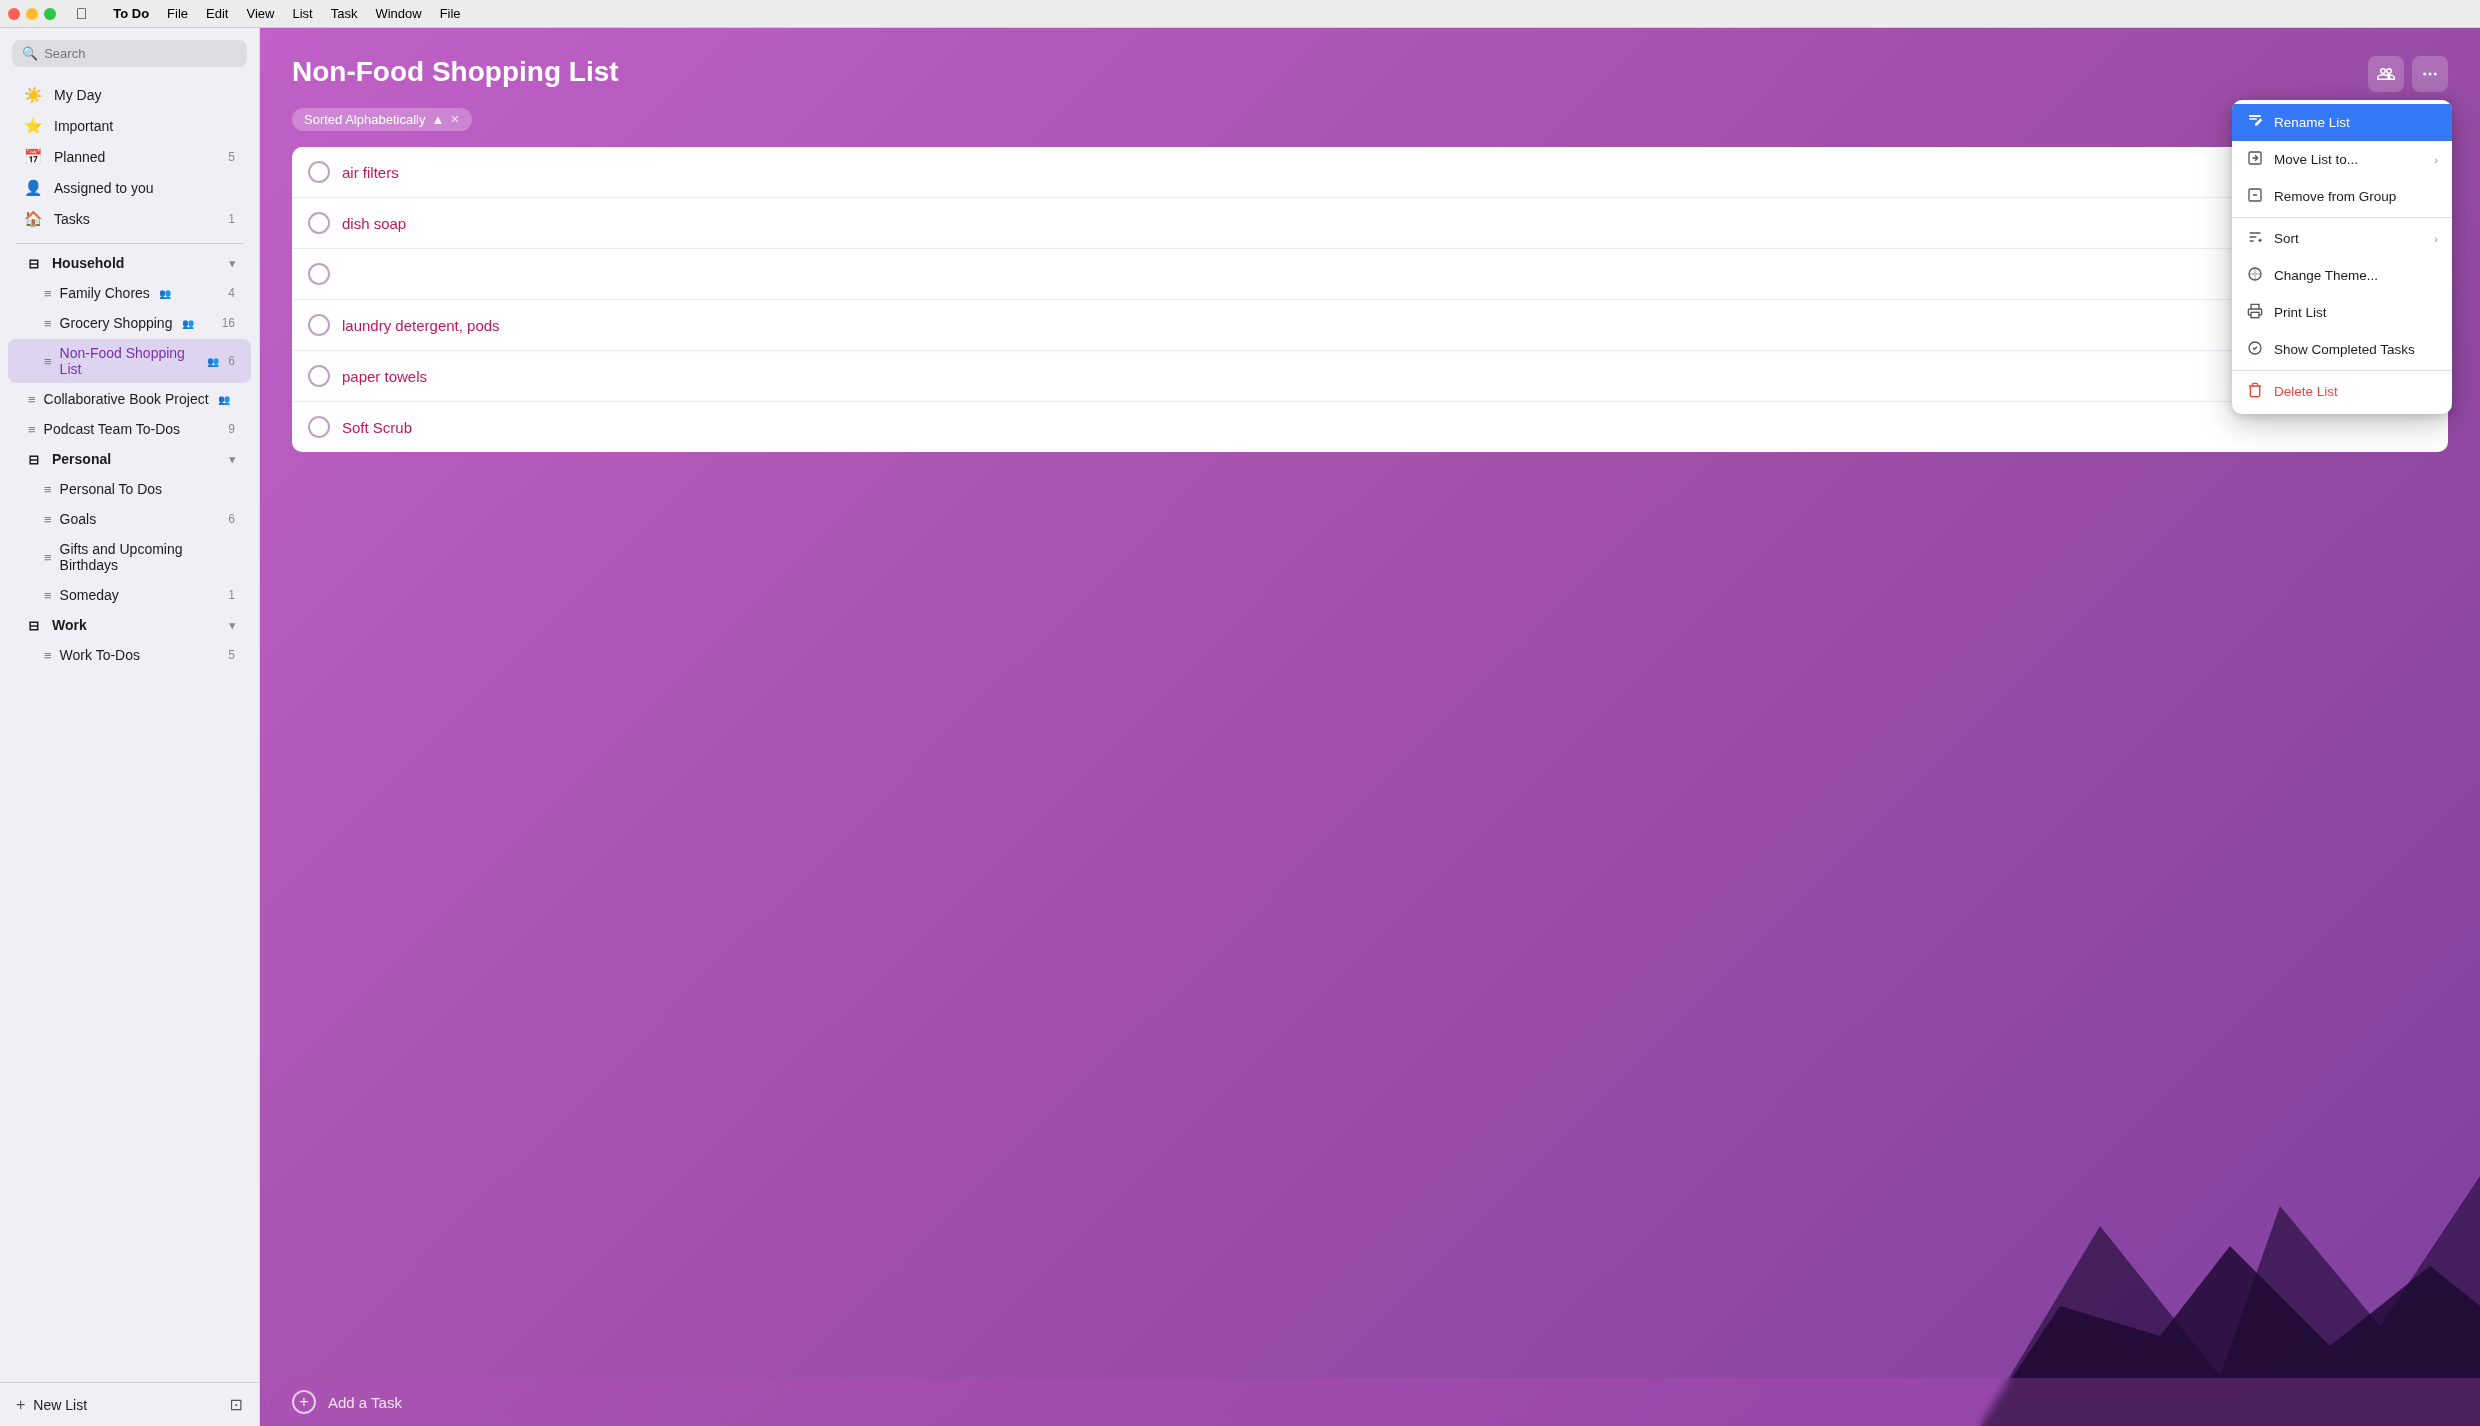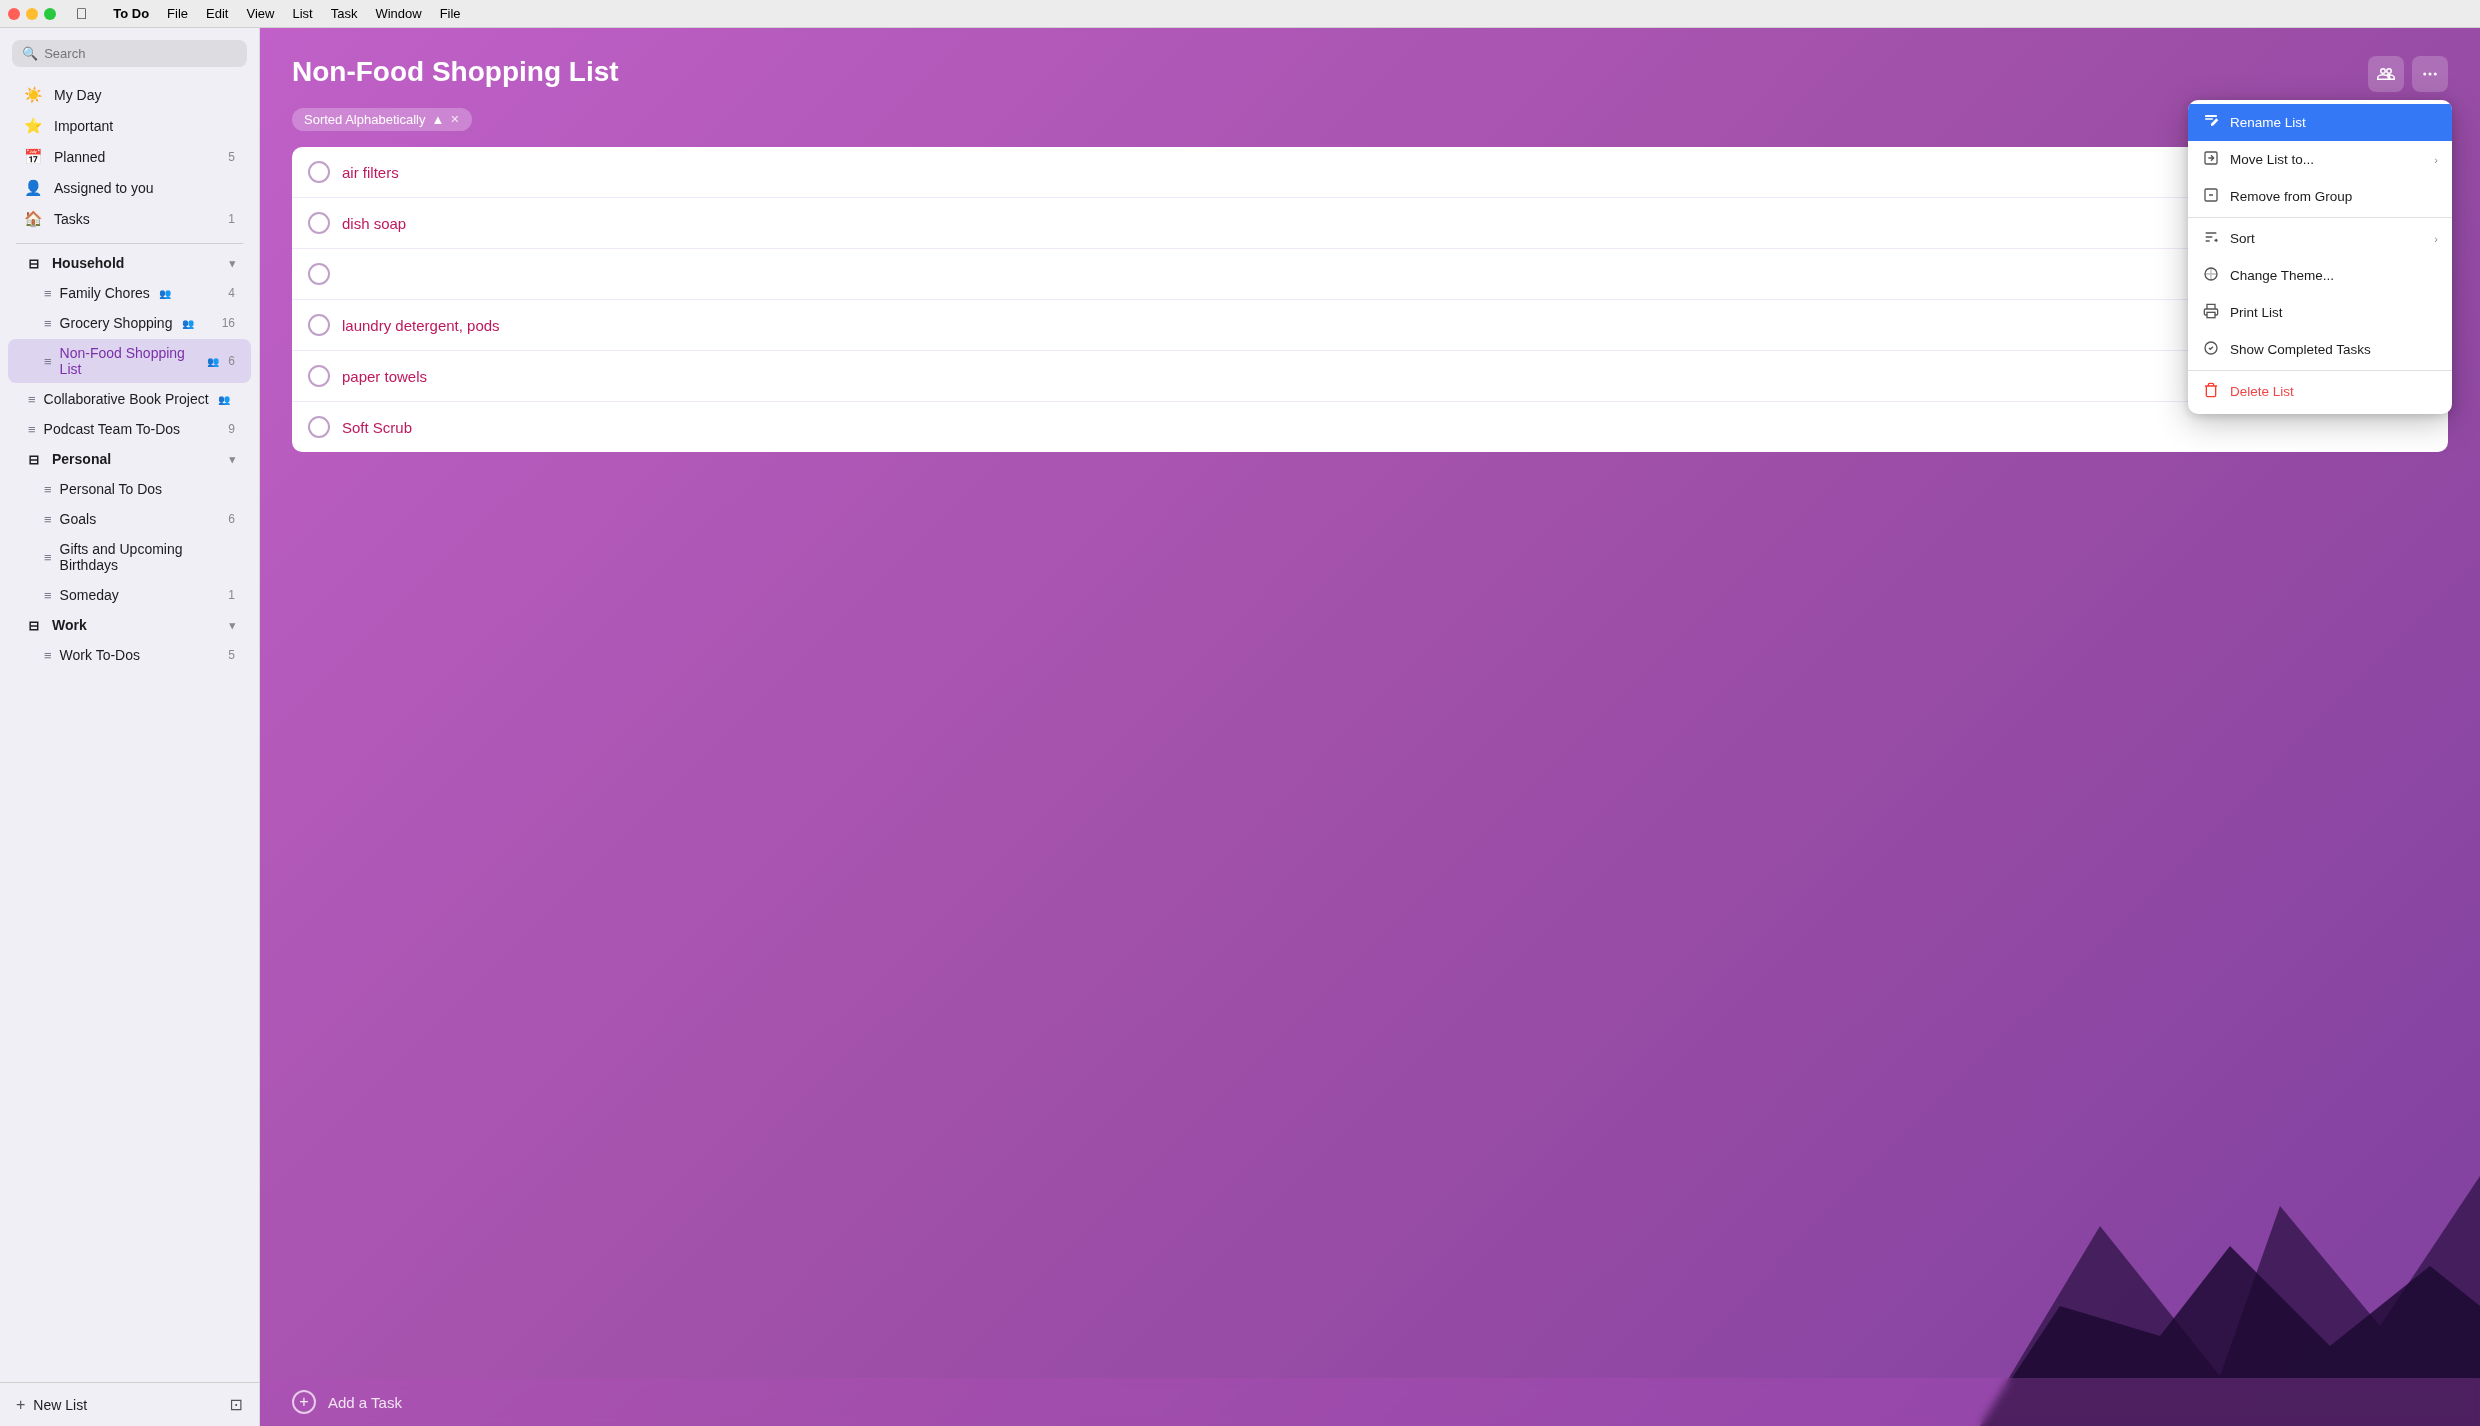--- a/index.html
+++ b/index.html
@@ -294,21 +294,21 @@
     }
 
     
     .context-menu {
       position: absolute;
       top: 72px;
       right: 28px;
       background: white;
       border-radius: 10px;
       box-shadow: 0 8px 32px rgba(0,0,0,0.25), 0 2px 8px rgba(0,0,0,0.15);
-      width: 264px;
+      width: 220px;
       z-index: 100;
       overflow: hidden;
       padding: 4px 0;
     }
     .menu-option {
       display: flex;
       align-items: center;
       padding: 9px 14px;
       font-size: 13.5px;
       color: #1c1c1e;

